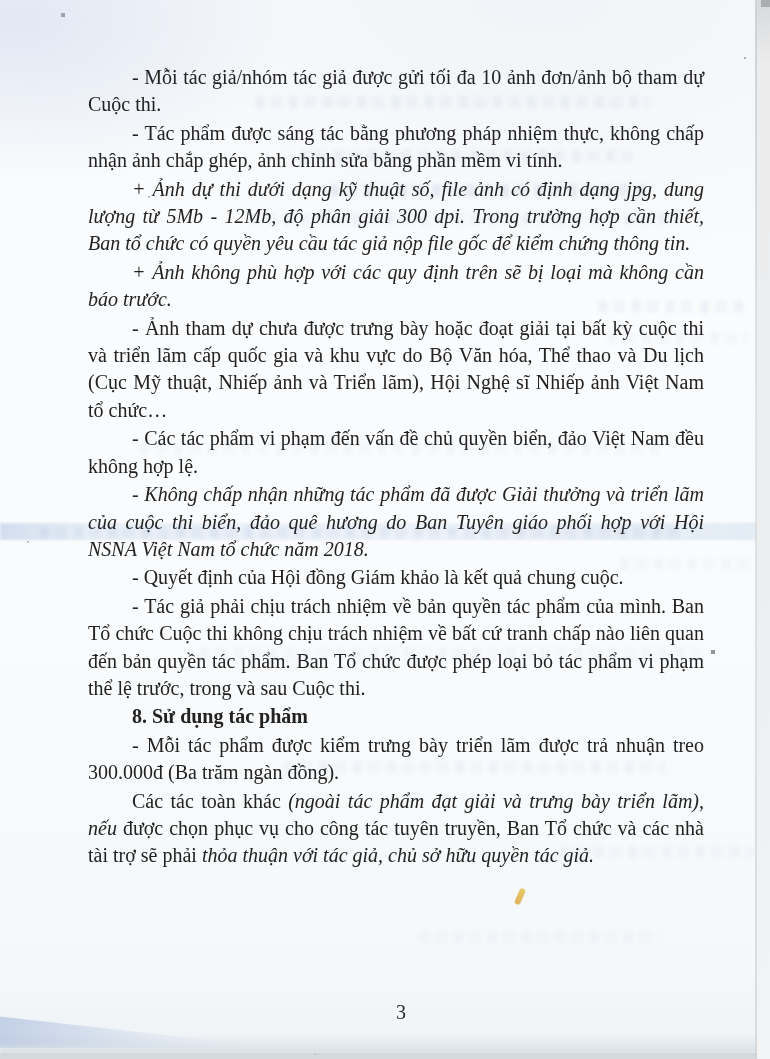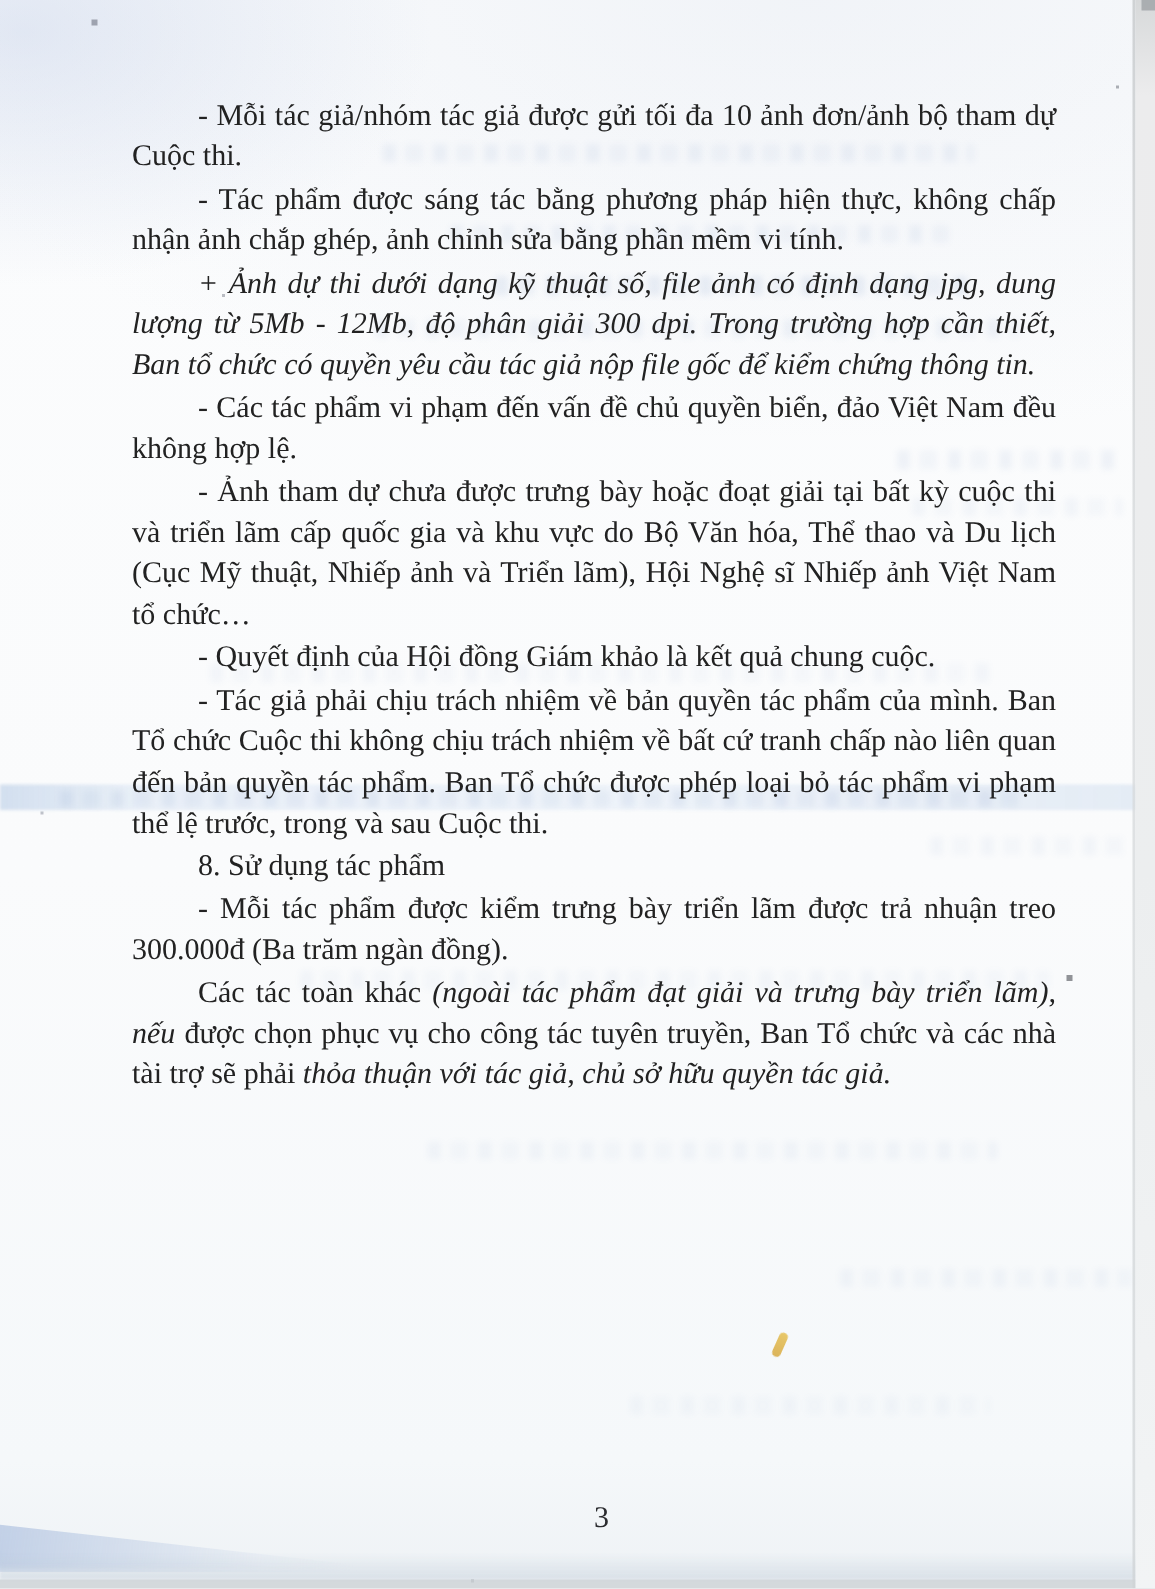--- a/index.html
+++ b/index.html
@@ -12,21 +12,21 @@
       linear-gradient(180deg, #fbfcfd 0%, #fafbfc 55%, #f5f8fa 92%, #eef2f5 100%);
   }
 
   
   .text-column {
     position:absolute; left:88px; top:64px; width:616px;
     font-size:20px; line-height:27.4px; text-align:justify;
   }
   .para { margin:0 0 1px 0; text-indent:44px; }
   .it { font-style:italic; }
-  .b  { font-weight:400; }
+  .b  { font-weight:700; }
 
   .page-number {
     position:absolute; left:396px; top:1001px;
     font-size:20px; color:#2a2b2e;
   }
 
   
   .edge-right-strip { position:absolute; right:0; top:0; bottom:0; width:13px;
     background:linear-gradient(180deg,#d7d9da 0%,#ececed 6%,#eceeef 55%,#f2f4f5 100%); }
   .edge-right-line { position:absolute; right:13px; top:0; bottom:0; width:2px;
@@ -94,24 +94,26 @@
   <div class="ghost g9"></div>
   <div class="ghost g10"></div>
   <div class="ghost g11"></div>
   <div class="ghost g12"></div>
   <div class="ghost g13"></div>
   <div class="yellow-mark"></div>
   <div class="specks"></div>
 
   <div class="text-column">
       <p class="para"><span>- Mỗi tác giả/nhóm tác giả được gửi tối đa 10 ảnh đơn/ảnh bộ tham dự Cuộc thi.</span></p>
-      <p class="para"><span>- Tác phẩm được sáng tác bằng phương pháp hiện thực, không chấp nhận ảnh chắp ghép, ảnh chỉnh sửa bằng phần mềm vi tính.</span></p>
+      <p class="para"><span>- Tác phẩm được sáng tác bằng phương pháp nhiệm thực, không chấp nhận ảnh chắp ghép, ảnh chỉnh sửa bằng phần mềm vi tính.</span></p>
       <p class="para"><span class="it">+ Ảnh dự thi dưới dạng kỹ thuật số, file ảnh có định dạng jpg, dung lượng từ 5Mb - 12Mb, độ phân giải 300 dpi. Trong trường hợp cần thiết, Ban tổ chức có quyền yêu cầu tác giả nộp file gốc để kiểm chứng thông tin.</span></p>
+      <p class="para"><span class="it">+ Ảnh không phù hợp với các quy định trên sẽ bị loại mà không cần báo trước.</span></p>
+      <p class="para"><span>- Ảnh tham dự chưa được trưng bày hoặc đoạt giải tại bất kỳ cuộc thi và triển lãm cấp quốc gia và khu vực do Bộ Văn hóa, Thể thao và Du lịch (Cục Mỹ thuật, Nhiếp ảnh và Triển lãm), Hội Nghệ sĩ Nhiếp ảnh Việt Nam tổ chức…</span></p>
       <p class="para"><span>- Các tác phẩm vi phạm đến vấn đề chủ quyền biển, đảo Việt Nam đều không hợp lệ.</span></p>
-      <p class="para"><span>- Ảnh tham dự chưa được trưng bày hoặc đoạt giải tại bất kỳ cuộc thi và triển lãm cấp quốc gia và khu vực do Bộ Văn hóa, Thể thao và Du lịch (Cục Mỹ thuật, Nhiếp ảnh và Triển lãm), Hội Nghệ sĩ Nhiếp ảnh Việt Nam tổ chức…</span></p>
+      <p class="para"><span class="it">- Không chấp nhận những tác phẩm đã được Giải thưởng và triển lãm của cuộc thi biển, đảo quê hương do Ban Tuyên giáo phối hợp với Hội NSNA Việt Nam tổ chức năm 2018.</span></p>
       <p class="para"><span>- Quyết định của Hội đồng Giám khảo là kết quả chung cuộc.</span></p>
       <p class="para"><span>- Tác giả phải chịu trách nhiệm về bản quyền tác phẩm của mình. Ban Tổ chức Cuộc thi không chịu trách nhiệm về bất cứ tranh chấp nào liên quan đến bản quyền tác phẩm. Ban Tổ chức được phép loại bỏ tác phẩm vi phạm thể lệ trước, trong và sau Cuộc thi.</span></p>
       <p class="para"><span class="b">8. Sử dụng tác phẩm</span></p>
       <p class="para"><span>- Mỗi tác phẩm được kiểm trưng bày triển lãm được trả nhuận treo 300.000đ (Ba trăm ngàn đồng).</span></p>
       <p class="para"><span>Các tác toàn khác </span><span class="it">(ngoài tác phẩm đạt giải và trưng bày triển lãm), nếu</span><span> được chọn phục vụ cho công tác tuyên truyền, Ban Tổ chức và các nhà tài trợ sẽ phải </span><span class="it">thỏa thuận với tác giả, chủ sở hữu quyền tác giả.</span></p>
     </div>
 
   <div class="page-number">3</div>
 
   <div class="smudge-bottom-left"></div>

